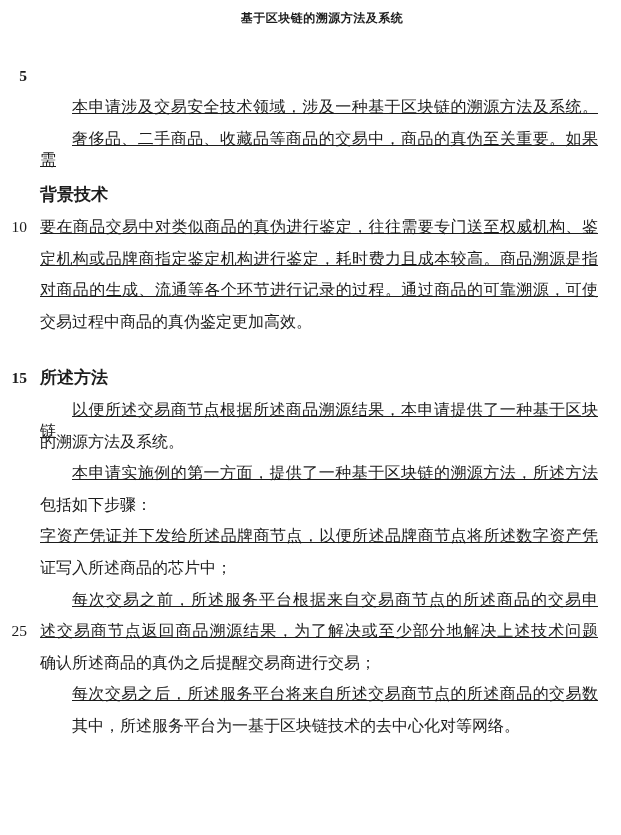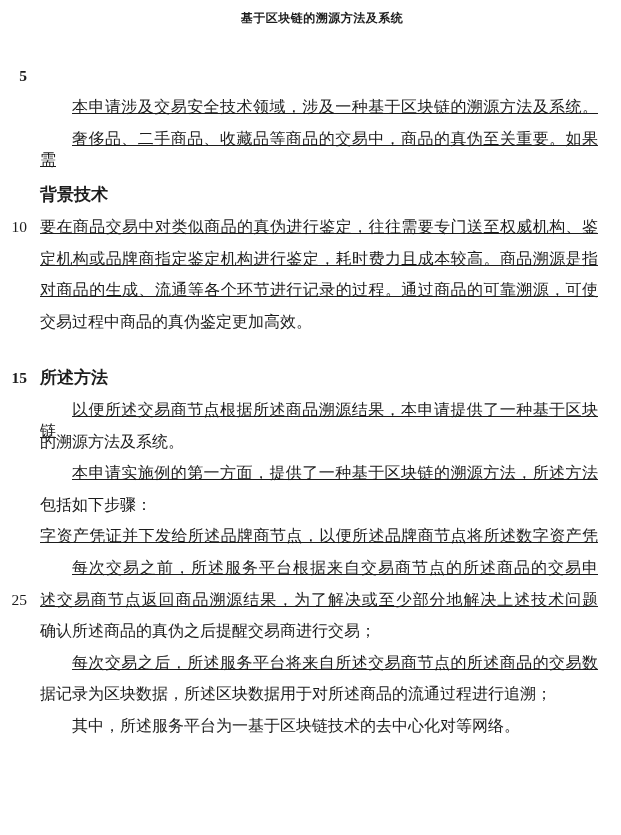--- a/index.html
+++ b/index.html
@@ -123,38 +123,38 @@
         <span class="text">本申请实施例的第一方面，提供了一种基于区块链的溯源方法，所述方法</span>
       </div>
       <div class="row body">
         <span class="num"></span>
         <span class="text">包括如下步骤：</span>
       </div>
       <div class="row body justified">
         <span class="num"></span>
         <span class="text">字资产凭证并下发给所述品牌商节点，以便所述品牌商节点将所述数字资产凭</span>
       </div>
+      <div class="row body">
+        <span class="num"></span>
+        <span class="text">证写入所述商品的芯片中；</span>
+      </div>
       <div class="row indent justified">
         <span class="num"></span>
         <span class="text">每次交易之前，所述服务平台根据来自交易商节点的所述商品的交易申</span>
       </div>
       <div class="row body justified">
         <span class="num">25</span>
         <span class="text">述交易商节点返回商品溯源结果，为了解决或至少部分地解决上述技术问题</span>
       </div>
       <div class="row body">
         <span class="num"></span>
         <span class="text">确认所述商品的真伪之后提醒交易商进行交易；</span>
       </div>
       <div class="row indent justified">
         <span class="num"></span>
         <span class="text">每次交易之后，所述服务平台将来自所述交易商节点的所述商品的交易数</span>
       </div>
-      <div class="row body">
-        <span class="num"></span>
-        <span class="text">据记录为区块数据，所述区块数据用于对所述商品的流通过程进行追溯；</span>
-      </div>
       <div class="row indent">
         <span class="num"></span>
         <span class="text">其中，所述服务平台为一基于区块链技术的去中心化对等网络。</span>
       </div>
     </div>
 </div>
 
 </body></html>

